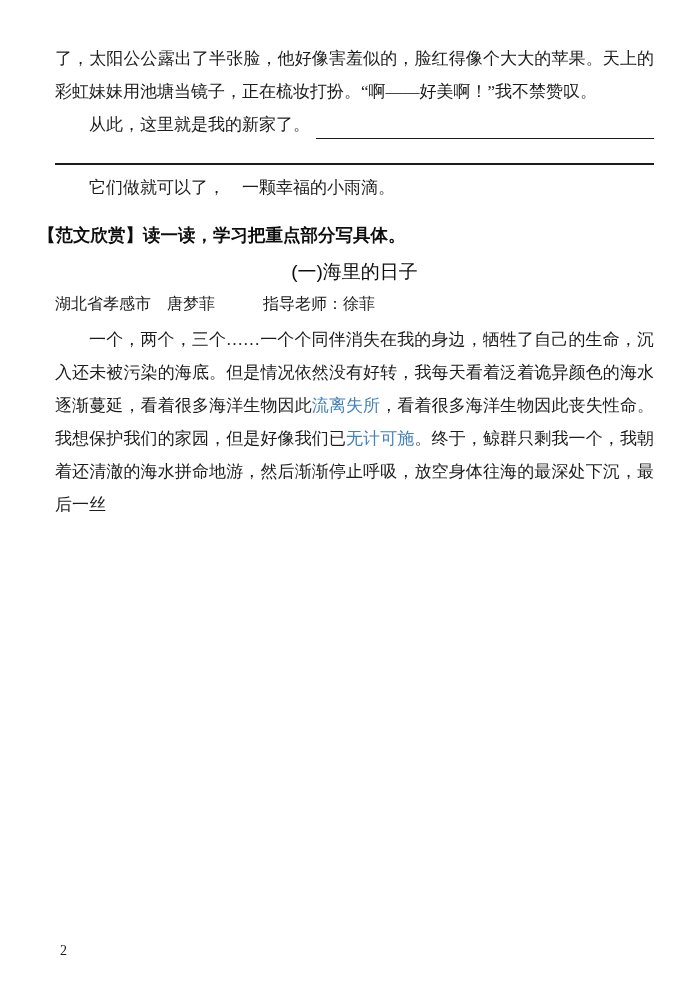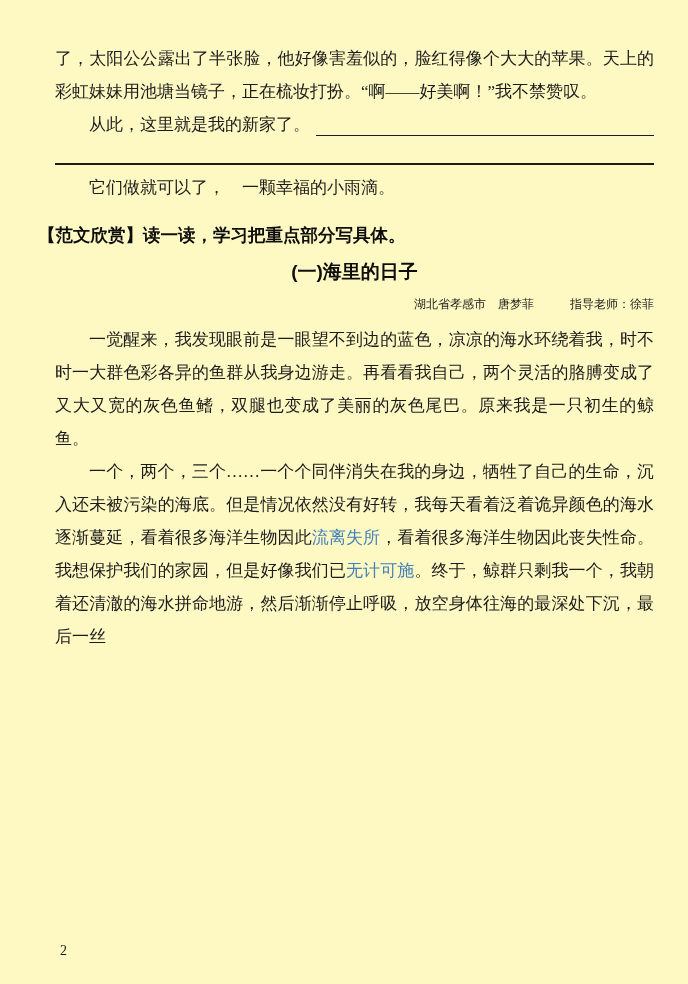--- a/index.html
+++ b/index.html
@@ -1,54 +1,54 @@
 <!DOCTYPE html>
 <html lang="zh" style="--text: #1b1b1b; --highlight-blue: #4480ba; --highlight-teal: #2f9180;"><head>
 <meta charset="utf-8">
 <style>
   html,body{margin:0;padding:0;background:#e8e8e8;}
   .page{
     position:relative;
     width:688px;height:984px;
     margin:0 auto;
-    background:#fef9c3;
+    background:#ffffff;
     color:var(--text,#1b1b1b);
     font-family:"Liberation Serif","DejaVu Serif",serif;
     overflow:hidden;
     box-sizing:border-box;
   }
   .content{
     padding:42px 34px 0 55px;
     font-size:17px;
     line-height:33px;
   }
   .body-text{margin:0;text-align:justify;}
   .no-indent{text-indent:0;}
   .indent{text-indent:2em;}
 
-  .line-with-blank{display:flex;align-items:flex-start;height:33px;font-family:Liberation Serif, serif;}
+  .line-with-blank{display:flex;align-items:center;height:33px;font-family:Liberation Serif, serif;}
   .line-with-blank .lead{white-space:nowrap;}
   .indent-flex{padding-left:2em;}
   .fill-blank{border-bottom:1.6px solid #1b1b1b;height:27px;}
   .grow{flex:1 1 auto;margin-left:6px;}
   .short{width:118px;flex:0 0 auto;}
 
   .full-rule{border-bottom:2px solid #1b1b1b;height:0;margin:22px 0 6px 0;}
 
   .section-heading{
     font-family:"Liberation Sans","DejaVu Sans",sans-serif;
     font-size:17.5px;font-weight:bold;color:#0d0d0d;
     margin:16px 0 4px -17px;line-height:31px;
   }
   .essay-title{
     font-family:"Liberation Sans","DejaVu Sans",sans-serif;
-    text-align:center;font-size:19px;font-weight:bold;color:#0d0d0d;
+    text-align:center;font-size:19px;font-weight:normal;color:#0d0d0d;
     margin:5px 0 2px 0;line-height:31px;
   }
-  .byline{text-align:right;font-size:12px;line-height:30px;margin:0 0 4px 0;}
+  .byline{text-align:left;font-size:16px;line-height:30px;margin:0 0 4px 0;}
   .byline .byline-author{margin-right:3em;}
 
   .hl-blue{color:var(--highlight-blue,#4480ba);}
   .hl-teal{color:var(--highlight-teal,#2f9180);}
 
   .page-number{
     position:absolute;left:60px;bottom:26px;
     font-size:14px;line-height:14px;
   }
 </style>
@@ -71,21 +71,20 @@
     <p class="body-text indent">它们做就可以了，　一颗幸福的小雨滴。</p>
 
     <h2 class="section-heading">【范文欣赏】读一读，学习把重点部分写具体。</h2>
 
     <h3 class="essay-title">(一)海里的日子</h3>
 
     <div class="byline">
       <span class="byline-author">湖北省孝感市　唐梦菲</span><span>指导老师：徐菲</span>
     </div>
 
-    <p class="body-text indent">一觉醒来，我发现眼前是一眼望不到边的蓝色，凉凉的海水环绕着我，时不时一大群色彩各异的鱼群从我身边游走。再看看我自己，两个灵活的胳膊变成了又大又宽的灰色鱼鳍，双腿也变成了美丽的灰色尾巴。原来我是一只初生的鲸鱼。</p>
 
 
 
 
     <p class="body-text indent"><span>一个，两个，三个……一个个同伴消失在我的身边，牺牲了自己的生命，沉入还未被污染的海底。但是情况依然没有好转，我每天看着泛着诡异颜色的海水逐渐蔓延，看着很多海洋生物因此</span><span class="hl-blue">流离失所</span><span>，看着很多海洋生物因此丧失性命。我想保护我们的家园，但是好像我们已</span><span class="hl-blue">无计可施</span><span>。终于，鲸群只剩我一个，我朝着还清澈的海水拼命地游，然后渐渐停止呼吸，放空身体往海的最深处下沉，最后一丝</span></p>
 
   </div>
 
   <div class="page-number">2</div>
 </div>

